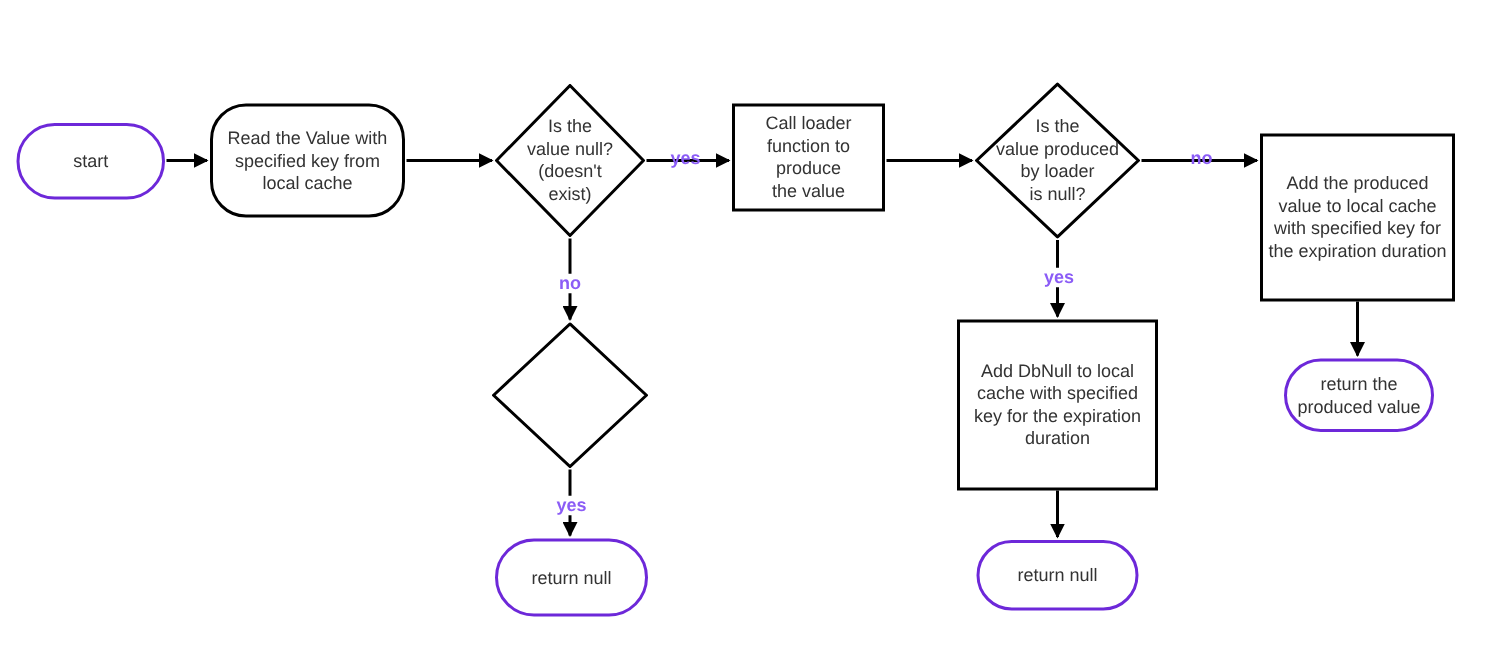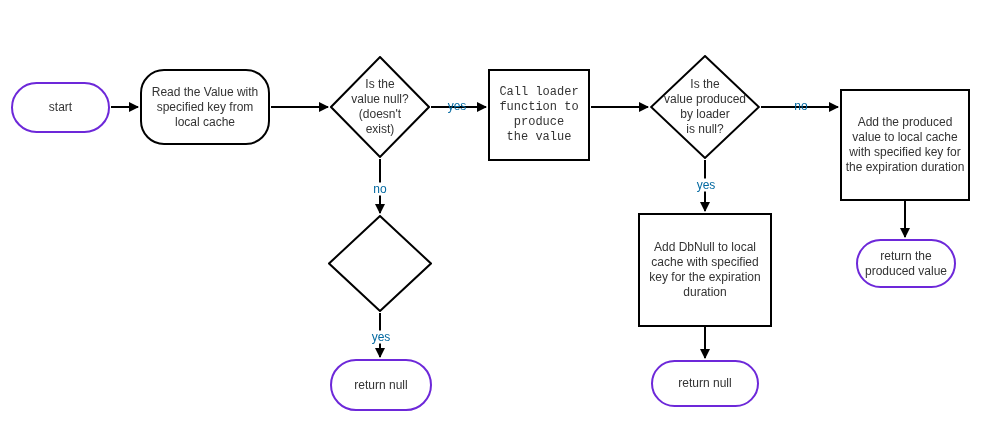--- a/index.html
+++ b/index.html
@@ -29,22 +29,23 @@
   .terminal { border: 2px solid #6d28d9; border-radius: 26px; }
   .decision { background: transparent; }
   .decision .shape {
     position: absolute; left: 0; top: 0; width: 100%; height: 100%;
   }
   .edge-label {
     position: absolute;
     transform: translate(-50%, -50%);
     font-size: 12px;
     line-height: 13px;
-    color: #0369a1;
+    color: #8b5cf6;
     z-index: 2;
+    font-weight: bold;
   }
   .edge-label.bg { background: #ffffff; padding: 0 1px; }
 </style>
 </head>
 <body>
 
 <div class="canvas">
 
   <svg class="wires" width="990" height="430">
     <defs>
@@ -77,21 +78,21 @@
   <div class="node decision" style="left:330px; top:56px; width:100px; height:102px;">
     <svg class="shape" viewBox="0 0 100 100" preserveAspectRatio="none">
       <polygon points="50,1 99,50 50,99 1,50" fill="#ffffff" stroke="#000000" stroke-width="2" vector-effect="non-scaling-stroke"></polygon>
     </svg>
     <span class="label">Is the
 value null?
 (doesn't
 exist)</span>
   </div>
 
-  <div class="node process" style="left:488px; top:69px; width:102px; height:92px;font-family:Liberation Mono, monospace;">
+  <div class="node process" style="left:488px; top:69px; width:102px; height:72px;">
     <span class="label">Call loader
 function to
 produce
 the value</span>
   </div>
 
   <div class="node decision" style="left:650px; top:55px; width:110px; height:104px;">
     <svg class="shape" viewBox="0 0 100 100" preserveAspectRatio="none">
       <polygon points="50,1 99,50 50,99 1,50" fill="#ffffff" stroke="#000000" stroke-width="2" vector-effect="non-scaling-stroke"></polygon>
     </svg>

